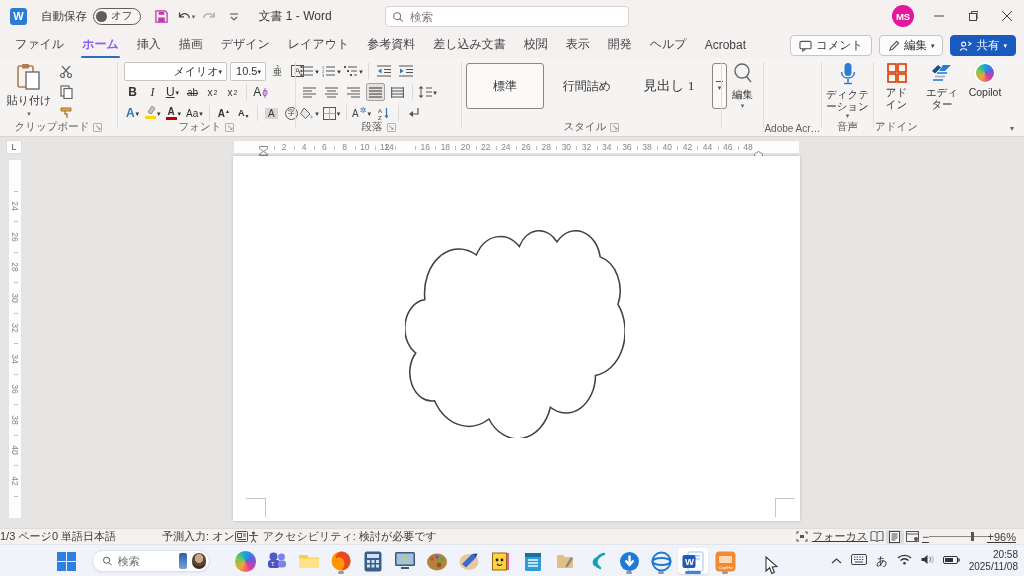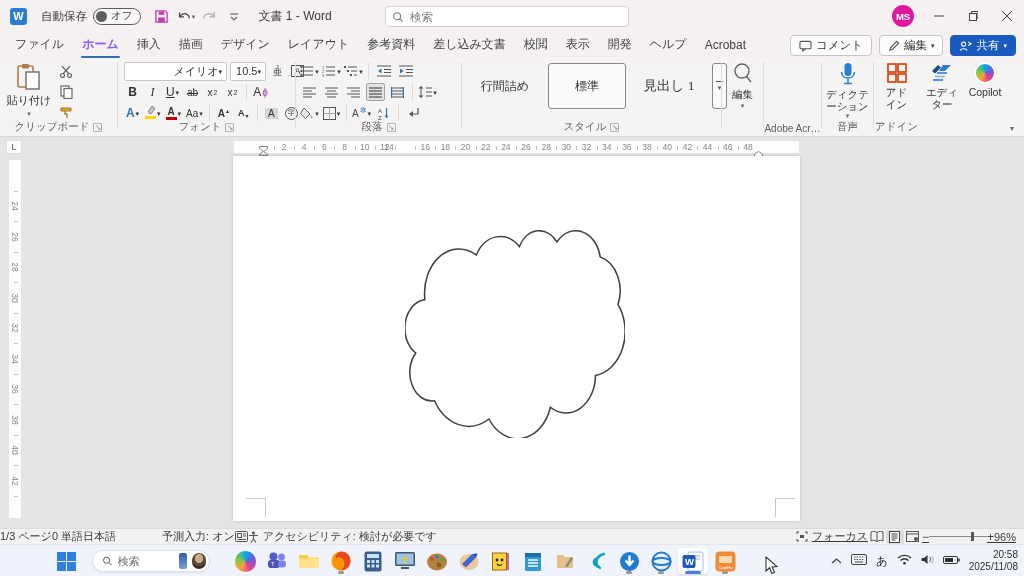--- a/index.html
+++ b/index.html
@@ -485,22 +485,22 @@
       </div>
       <div class="grouplabel">
           <span>段落</span>
           <span class="dlg">↘</span>
         </div>
     </div>
     <div class="rsep" style="left:461px"></div>
 
     <div class="rgroup" style="left:462px;width:259px">
       <div class="styles-row" id="styles-row">
+          <div class="stylecell sel">標準</div>
           <div class="stylecell">行間詰め</div>
-          <div class="stylecell sel">標準</div>
           <div class="stylecell heading">見出し 1</div>
           <div class="styles-more">
             <span style="width:7px;height:1px;background:#555"></span>
             <span>▾</span>
           </div>
         </div>
       <div class="grouplabel">
           <span>スタイル</span>
           <span class="dlg">↘</span>
         </div>

